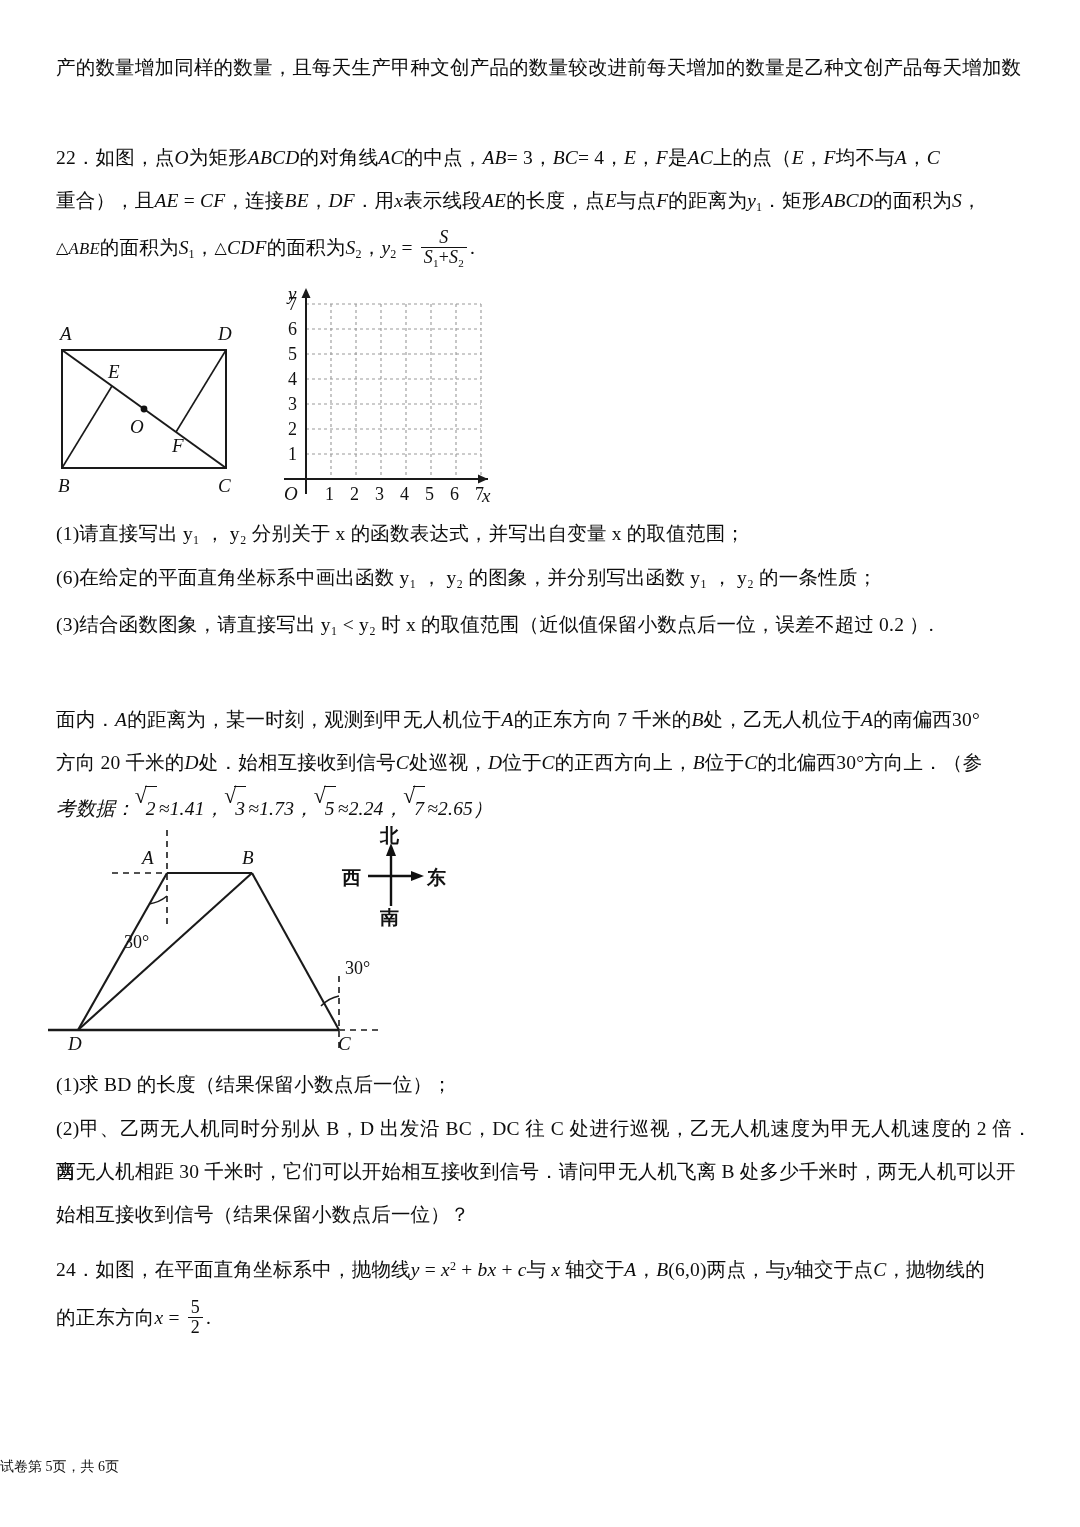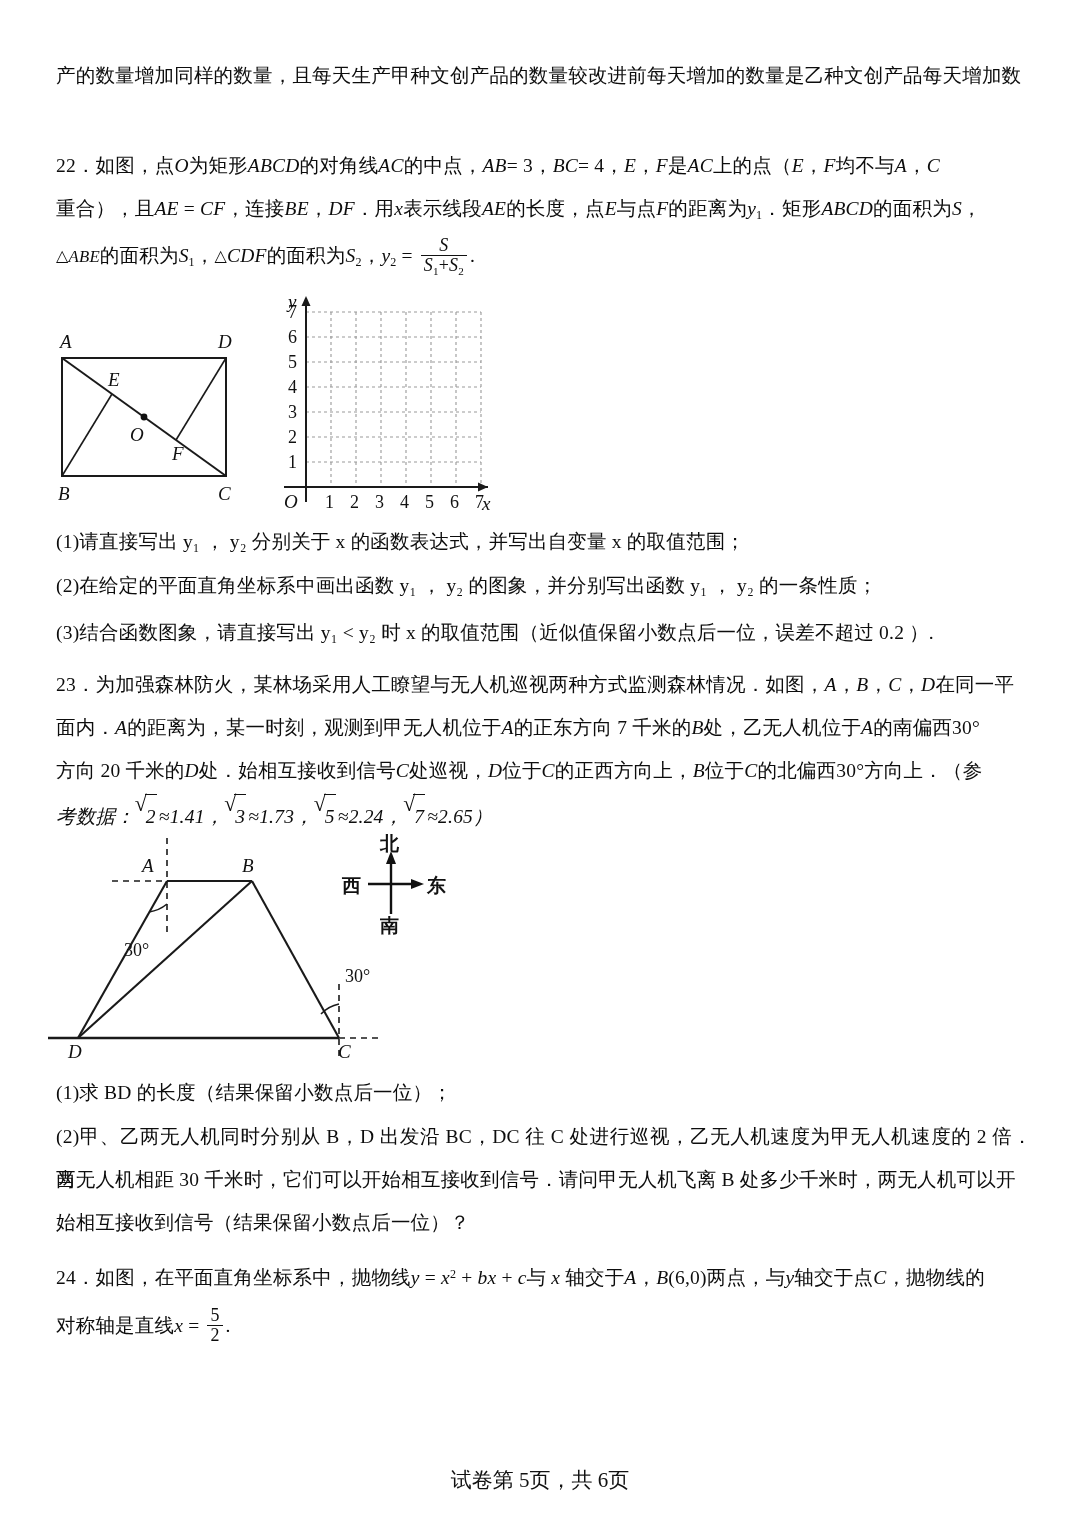--- a/index.html
+++ b/index.html
@@ -10,21 +10,21 @@
   body {
     width: 1080px;
     height: 1527px;
     position: relative;
     font-family: "Liberation Serif", "DejaVu Serif", serif;
     color: #000000;
     overflow: hidden;
   }
   .page {
     position: absolute;
-    left: 0; top: 8px;
+    left: 0; top: 0;
     width: 1080px;
     height: 1117px;
     border-radius: 23px;
   }
   .para {
     position: absolute;
     font-size: 19.5px;
     line-height: 43px;
     letter-spacing: 0.2px;
     text-align: justify;
@@ -91,22 +91,22 @@
     font-family: "Liberation Sans", "DejaVu Sans", sans-serif;
     font-style: normal;
     font-size: 19px;
     fill: #111;
     font-weight: 600;
   }
   .footer {
     position: absolute;
     left: 0;
     width: 1080px;
-    text-align: center;
-    font-size: 21px;
+    text-align: left;
+    font-size: 14px;
     color: #111;
   }
 </style>
 </head>
 <body>
 
 <div class="page">
 
   <div class="para col" style="top:46px;">
     <div>产的数量增加同样的数量，且每天生产甲种文创产品的数量较改进前每天增加的数量是乙种文创产品每天增加数</div>
@@ -177,26 +177,23 @@
       <text class="lbl-up" x="74" y="216">2</text>
       <text class="lbl-up" x="99" y="216">3</text>
       <text class="lbl-up" x="124" y="216">4</text>
       <text class="lbl-up" x="149" y="216">5</text>
       <text class="lbl-up" x="174" y="216">6</text>
       <text class="lbl-up" x="199" y="216">7</text>
     </svg>
   </div>
 
   <div class="para col" style="top:512px;">(1)请直接写出 y₁ ， y₂ 分别关于 x 的函数表达式，并写出自变量 x 的取值范围；</div>
-  <div class="para col" style="top:556px;">(2)在给定的平面直角坐标系中画出函数 y₁ ， y₂ 的图象，并分别写出函数 y₁ ， y₂ 的一条性质；</div>
+  <div class="para col" style="top:556px;">(6)在给定的平面直角坐标系中画出函数 y₁ ， y₂ 的图象，并分别写出函数 y₁ ， y₂ 的一条性质；</div>
   <div class="para col" style="top:603px;">(3)结合函数图象，请直接写出 y₁ &lt; y₂ 时 x 的取值范围（近似值保留小数点后一位，误差不超过 0.2 ）.</div>
 
-  <div class="para col" style="top:655px;">
-    <span>23．</span><span>为加强森林防火，某林场采用人工瞭望与无人机巡视两种方式监测森林情况．如图，</span><i class="math">A</i>，<i class="math">B</i>，<i class="math">C</i>，<i class="math">D</i><span>在同一平</span>
-  </div>
   <div class="para col" style="top:698px;">
     <span>面内．</span><i class="math">A</i><span>的距离为，某一时刻，观测到甲无人机位于</span><i class="math">A</i><span>的正东方向 7 千米的</span><i class="math">B</i><span>处，乙无人机位于</span><i class="math">A</i><span>的南偏西30°</span>
   </div>
   <div class="para col" style="top:741px;">
     <span>方向 20 千米的</span><i class="math">D</i><span>处．始相互接收到信号</span><i class="math">C</i><span>处巡视，</span><i class="math">D</i><span>位于</span><i class="math">C</i><span>的正西方向上，</span><i class="math">B</i><span>位于</span><i class="math">C</i><span>的北偏西30°方向上．（参</span>
   </div>
   <div class="para col" style="top:786px;font-style:italic;">
     <span>考数据：</span><span class="sqrt"><span class="rad">√</span><span class="bar">2</span></span><span>≈1.41</span>，<span class="sqrt"><span class="rad">√</span><span class="bar">3</span></span><span>≈1.73</span>，<span class="sqrt"><span class="rad">√</span><span class="bar">5</span></span><span>≈2.24</span>，<span class="sqrt"><span class="rad">√</span><span class="bar">7</span></span><span>≈2.65</span><span>）</span>
   </div>
 
@@ -239,18 +236,18 @@
 
   <div class="para col" style="top:1063px;">(1)求 BD 的长度（结果保留小数点后一位）；</div>
   <div class="para col" style="top:1107px;">(2)甲、乙两无人机同时分别从 B，D 出发沿 BC，DC 往 C 处进行巡视，乙无人机速度为甲无人机速度的 2 倍．当</div>
   <div class="para col" style="top:1150px;">两无人机相距 30 千米时，它们可以开始相互接收到信号．请问甲无人机飞离 B 处多少千米时，两无人机可以开</div>
   <div class="para col" style="top:1193px;">始相互接收到信号（结果保留小数点后一位）？</div>
 
   <div class="para col" style="top:1245px;">
     <span>24．</span><span>如图，在平面直角坐标系中，抛物线</span><i class="math">y</i> <span>=</span> <i class="math">x</i><sup>2</sup> <span>+</span> <i class="math">b</i><i class="math">x</i> <span>+</span> <i class="math">c</i><span>与</span> <i class="math">x</i> <span>轴交于</span><i class="math">A</i>，<i class="math">B</i><span>(6,0)</span><span>两点，与</span><i class="math">y</i><span>轴交于点</span><i class="math">C</i><span>，抛物线的</span>
   </div>
   <div class="para col" style="top:1292px; line-height:52px;">
-    <span>对称轴是直线</span><i class="math">x</i> <span>=</span> <span class="frac"><span class="num">5</span><span class="den">2</span></span><span>.</span>
+    <span>的正东方向</span><i class="math">x</i> <span>=</span> <span class="frac"><span class="num">5</span><span class="den">2</span></span><span>.</span>
   </div>
 
   <div class="footer" style="top:1458px;">试卷第 5页，共 6页</div>
 
 </div>
 
 </body></html>

